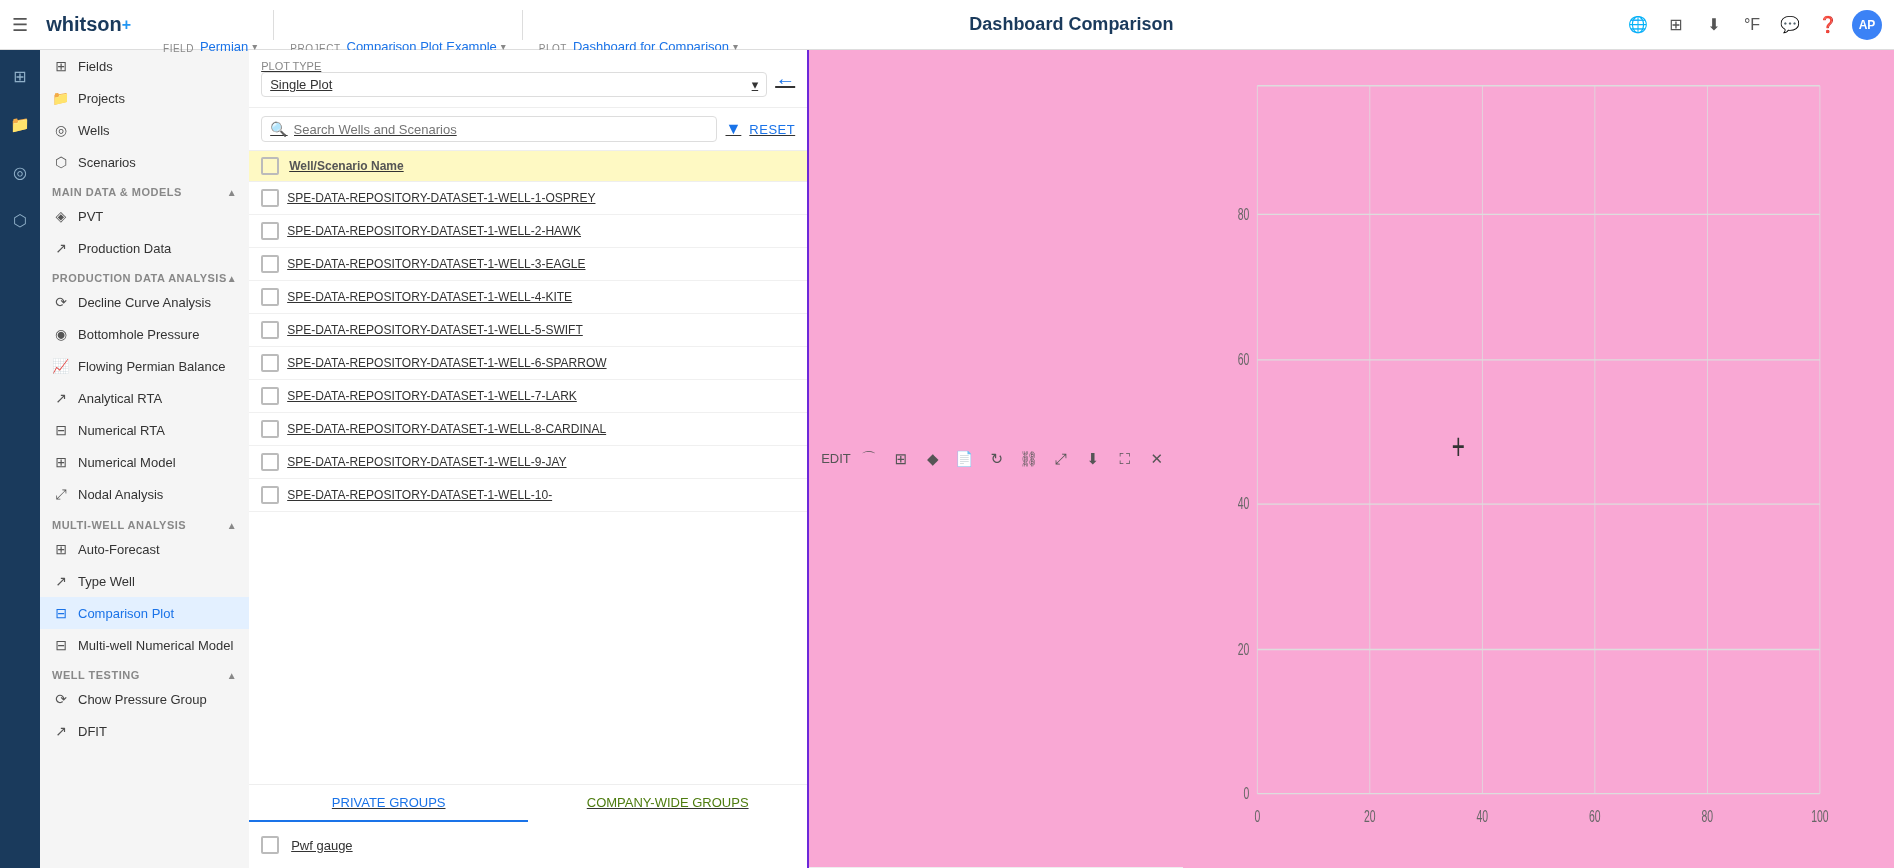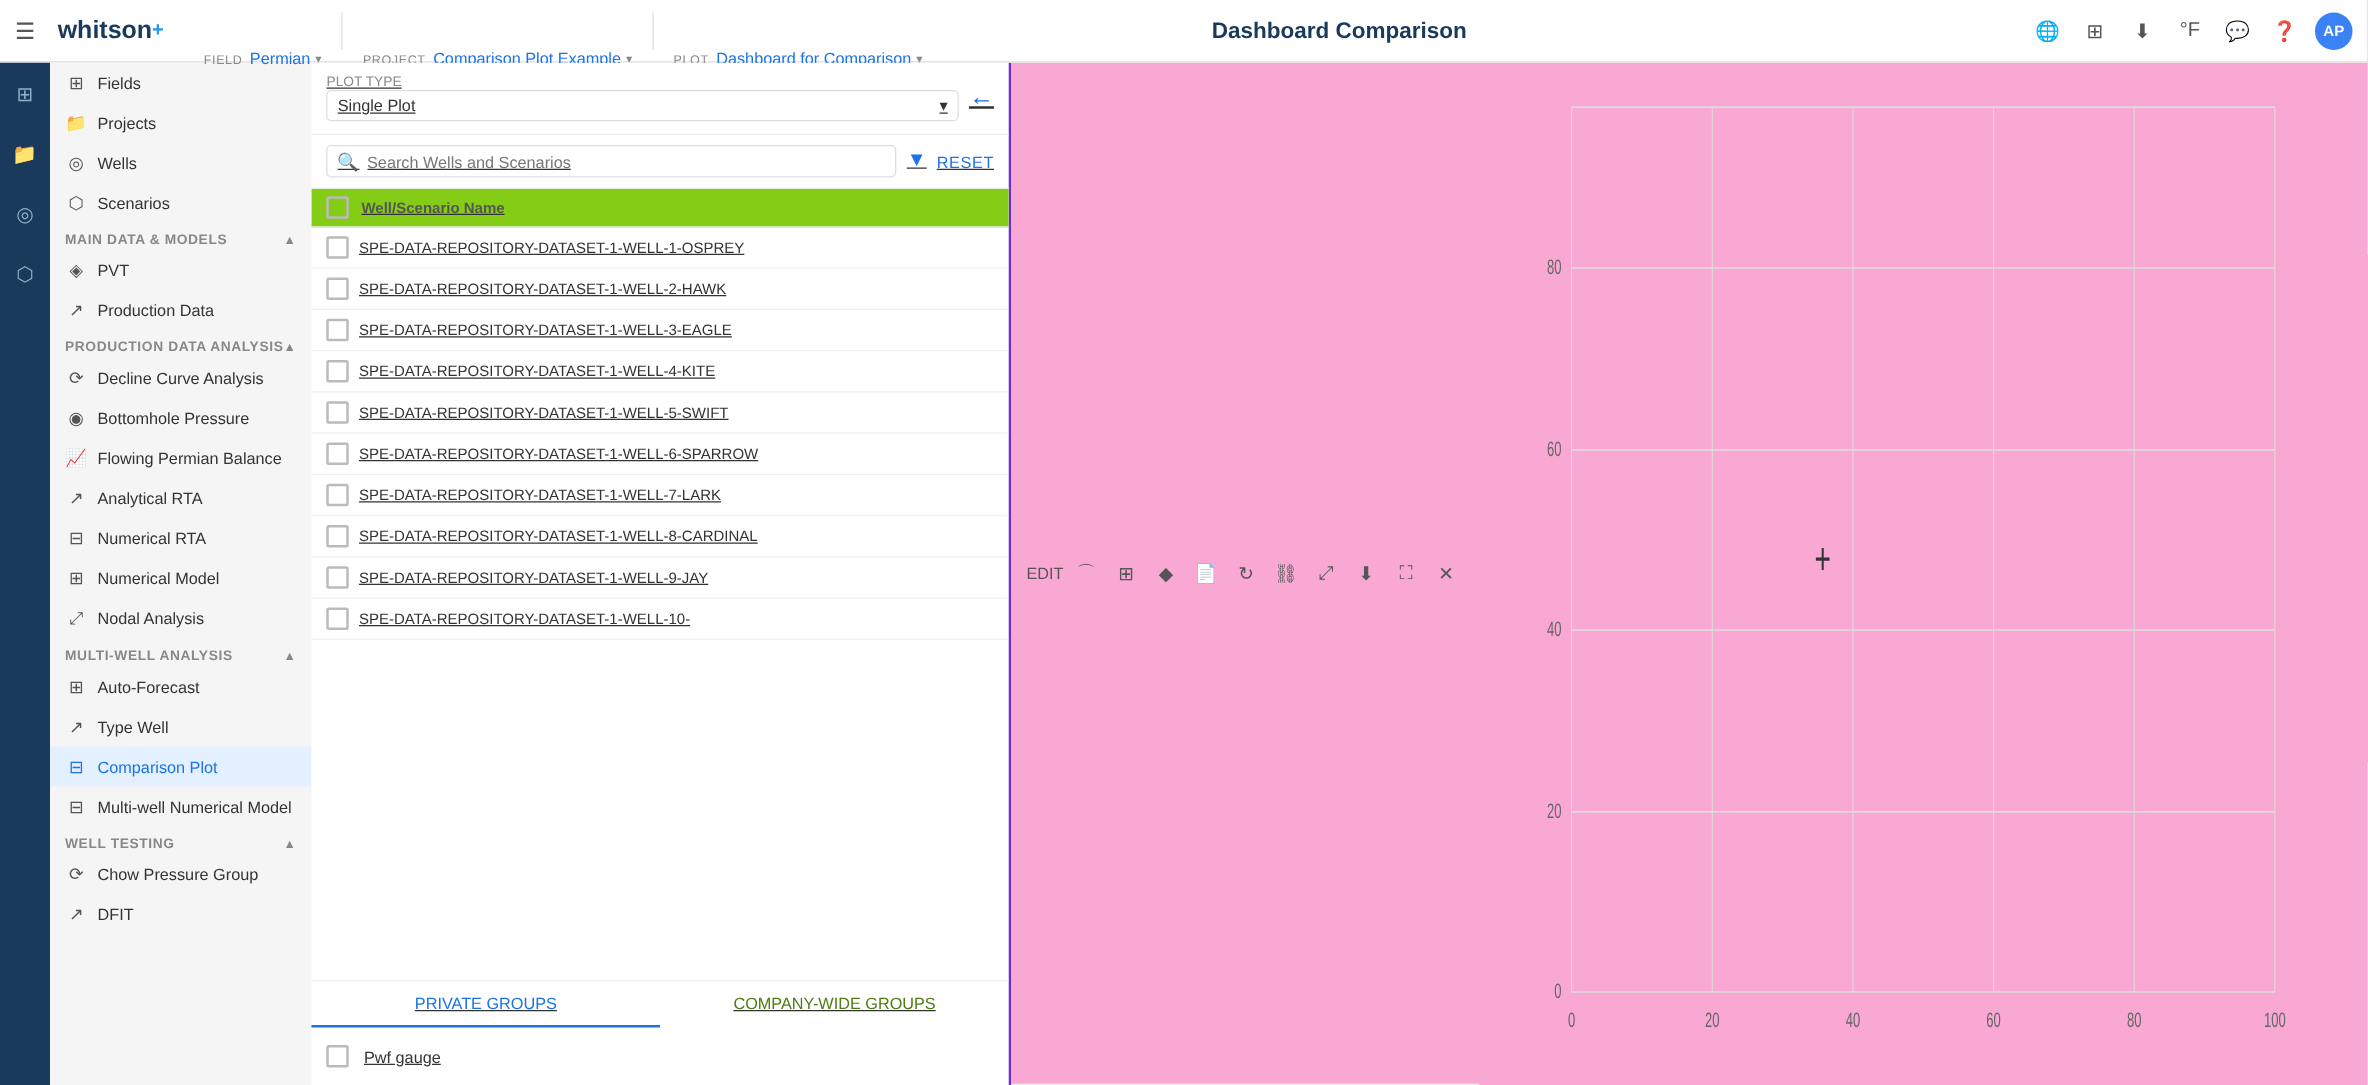--- a/index.html
+++ b/index.html
@@ -48,21 +48,21 @@
     .back-btn { color: #1a73e8; cursor: pointer; font-size: 20px; font-weight: 300; }
 
     .search-row { display: flex; align-items: center; padding: 8px 12px; border-bottom: 1px solid #eee; gap: 8px; }
     .search-input-wrap { flex: 1; display: flex; align-items: center; border: 1px solid #ddd; border-radius: 4px; padding: 4px 8px; gap: 6px; background: #fff; }
     .search-input-wrap input { border: none; outline: none; font-size: 13px; width: 100%; color: #333; }
     .search-icon { color: #888; font-size: 14px; }
     .filter-icon { color: #1a73e8; cursor: pointer; font-size: 16px; }
     .reset-btn { color: #1a73e8; font-size: 13px; font-weight: 500; cursor: pointer; text-transform: uppercase; letter-spacing: 0.5px; }
 
     .wells-table { flex: 1; overflow-y: auto; }
-    .wells-header { display: flex; align-items: center; padding: 6px 12px; border-bottom: 1px solid #eee; background: #84cc16; }
+    .wells-header { display: flex; align-items: center; padding: 6px 12px; border-bottom: 1px solid #eee; background: #fef9c3; }
     .wells-header-check { width: 28px; }
     .wells-header-label { font-size: 12px; font-weight: 600; color: #555; }
     .well-row { display: flex; align-items: center; padding: 7px 12px; border-bottom: 1px solid #f0f0f0; gap: 8px; }
     .well-check { width: 18px; height: 18px; border: 2px solid #bbb; border-radius: 2px; cursor: pointer; flex-shrink: 0; }
     .well-name { font-size: 12px; color: #333; }
 
     .groups-tabs { display: flex; border-top: 1px solid #eee; }
     .groups-tab { flex: 1; padding: 10px; text-align: center; font-size: 13px; font-weight: 500; cursor: pointer; color: #4d7c0f; border-bottom: 2px solid transparent; }
     .groups-tab.active { color: #1a73e8; border-bottom: 2px solid #1a73e8; }
 

